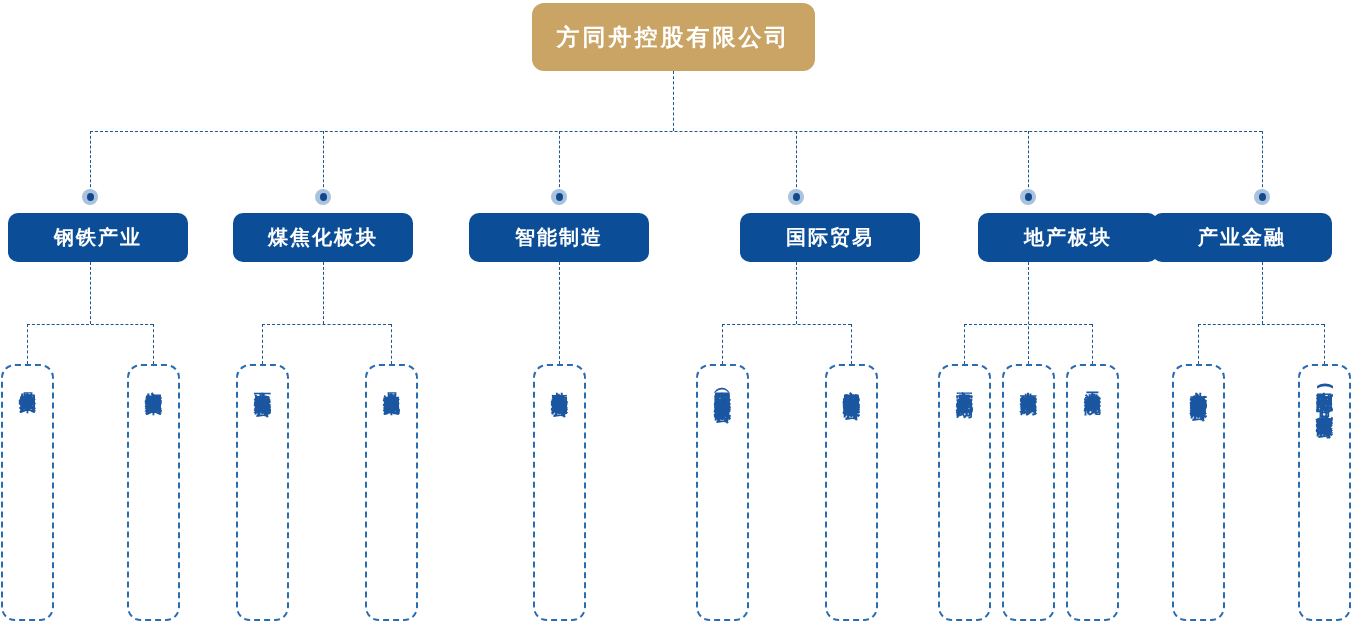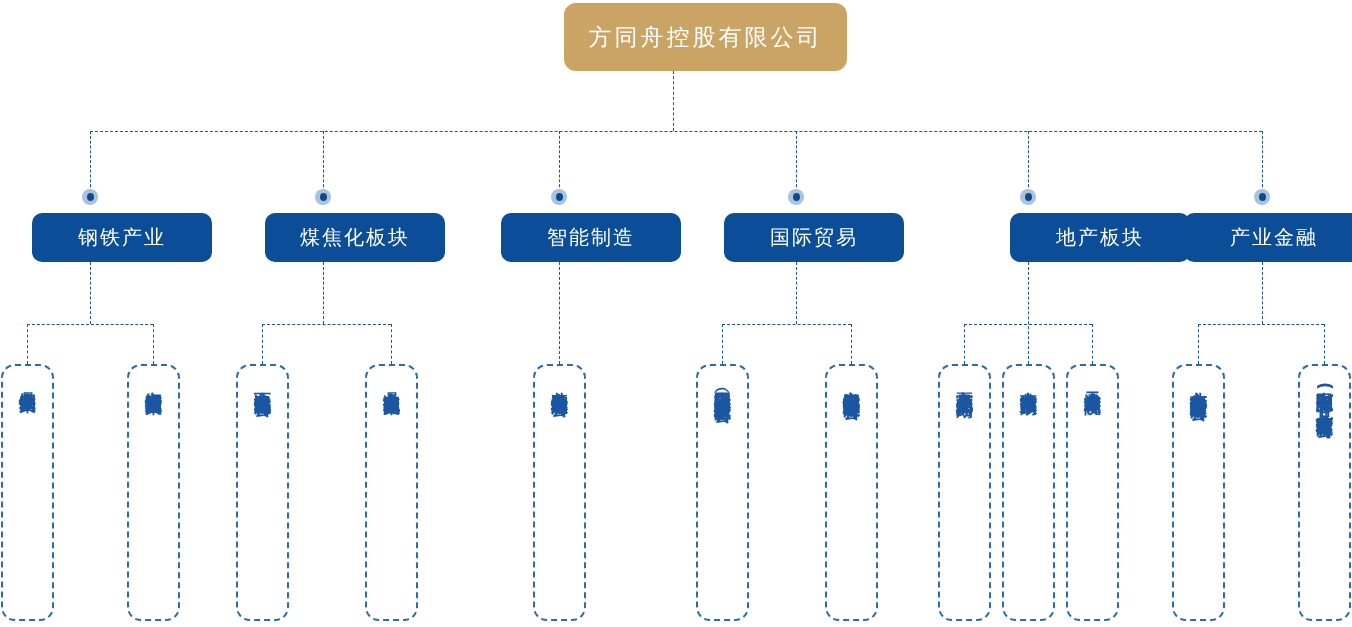--- a/index.html
+++ b/index.html
@@ -13,21 +13,21 @@
   .divdrop{top:131px;height:61px;}
   .pdrop{top:262px;height:62px;}
   .cdrop{top:324px;height:40px;}
   .srail{top:324px;}
   
   .dot{position:absolute;top:189px;width:16px;height:16px;border-radius:50%;
        background:#a9c2dd;display:flex;align-items:center;justify-content:center;}
   .dot i{display:block;width:7px;height:8px;border-radius:50%;background:#10498e;}
   
   .node{position:absolute;display:flex;align-items:center;justify-content:center;
-        color:#ffffff;font-weight:normal;margin-left:32px;}
+        color:#ffffff;font-weight:bold;}
   .root{left:532px;top:3px;width:283px;height:68px;background:#c9a464;
         border-radius:12px;font-size:23px;letter-spacing:3px;}
   .division{top:213px;width:180px;height:49px;background:#0b4d96;
         border-radius:10px;font-size:20px;letter-spacing:2px;}
   
   .sub{position:absolute;top:364px;width:53px;height:257px;
        border:2px dashed #2a6cb0;border-radius:14px;box-sizing:border-box;
        display:flex;justify-content:center;}
   .vtext{writing-mode:vertical-rl;text-orientation:mixed;
          padding-top:12px;font-size:17px;line-height:1.0;letter-spacing:1px;
@@ -62,24 +62,24 @@
   <div class="dot" style="left:788px">
       <i></i>
     </div>
   <div class="dot" style="left:1020px">
       <i></i>
     </div>
   <div class="dot" style="left:1254px">
       <i></i>
     </div>
 
-  <div class="node division" style="left:0px">钢铁产业</div>
+  <div class="node division" style="left:8px">钢铁产业</div>
   <div class="node division" style="left:469px">智能制造</div>
   <div class="node division" style="left:233px">煤焦化板块</div>
-  <div class="node division" style="left:692px">国际贸易</div>
+  <div class="node division" style="left:740px">国际贸易</div>
   <div class="node division" style="left:978px">地产板块</div>
   <div class="node division" style="left:1152px">产业金融</div>
 
   <div class="vline pdrop" style="left:90px"></div>
   <div class="hline srail" style="left:27px;width:126px"></div>
   <div class="vline cdrop" style="left:27px"></div>
   <div class="vline cdrop" style="left:153px"></div>
 
   <div class="vline pdrop" style="left:323px"></div>
   <div class="hline srail" style="left:262px;width:129px"></div>

